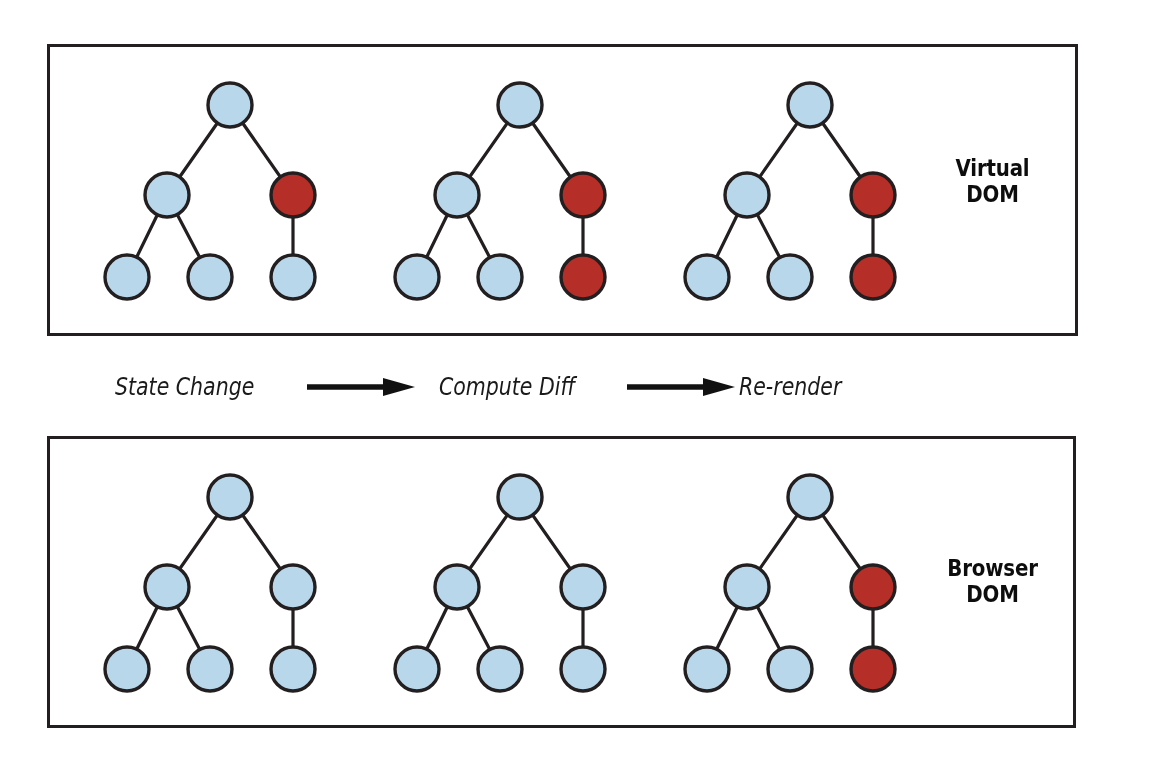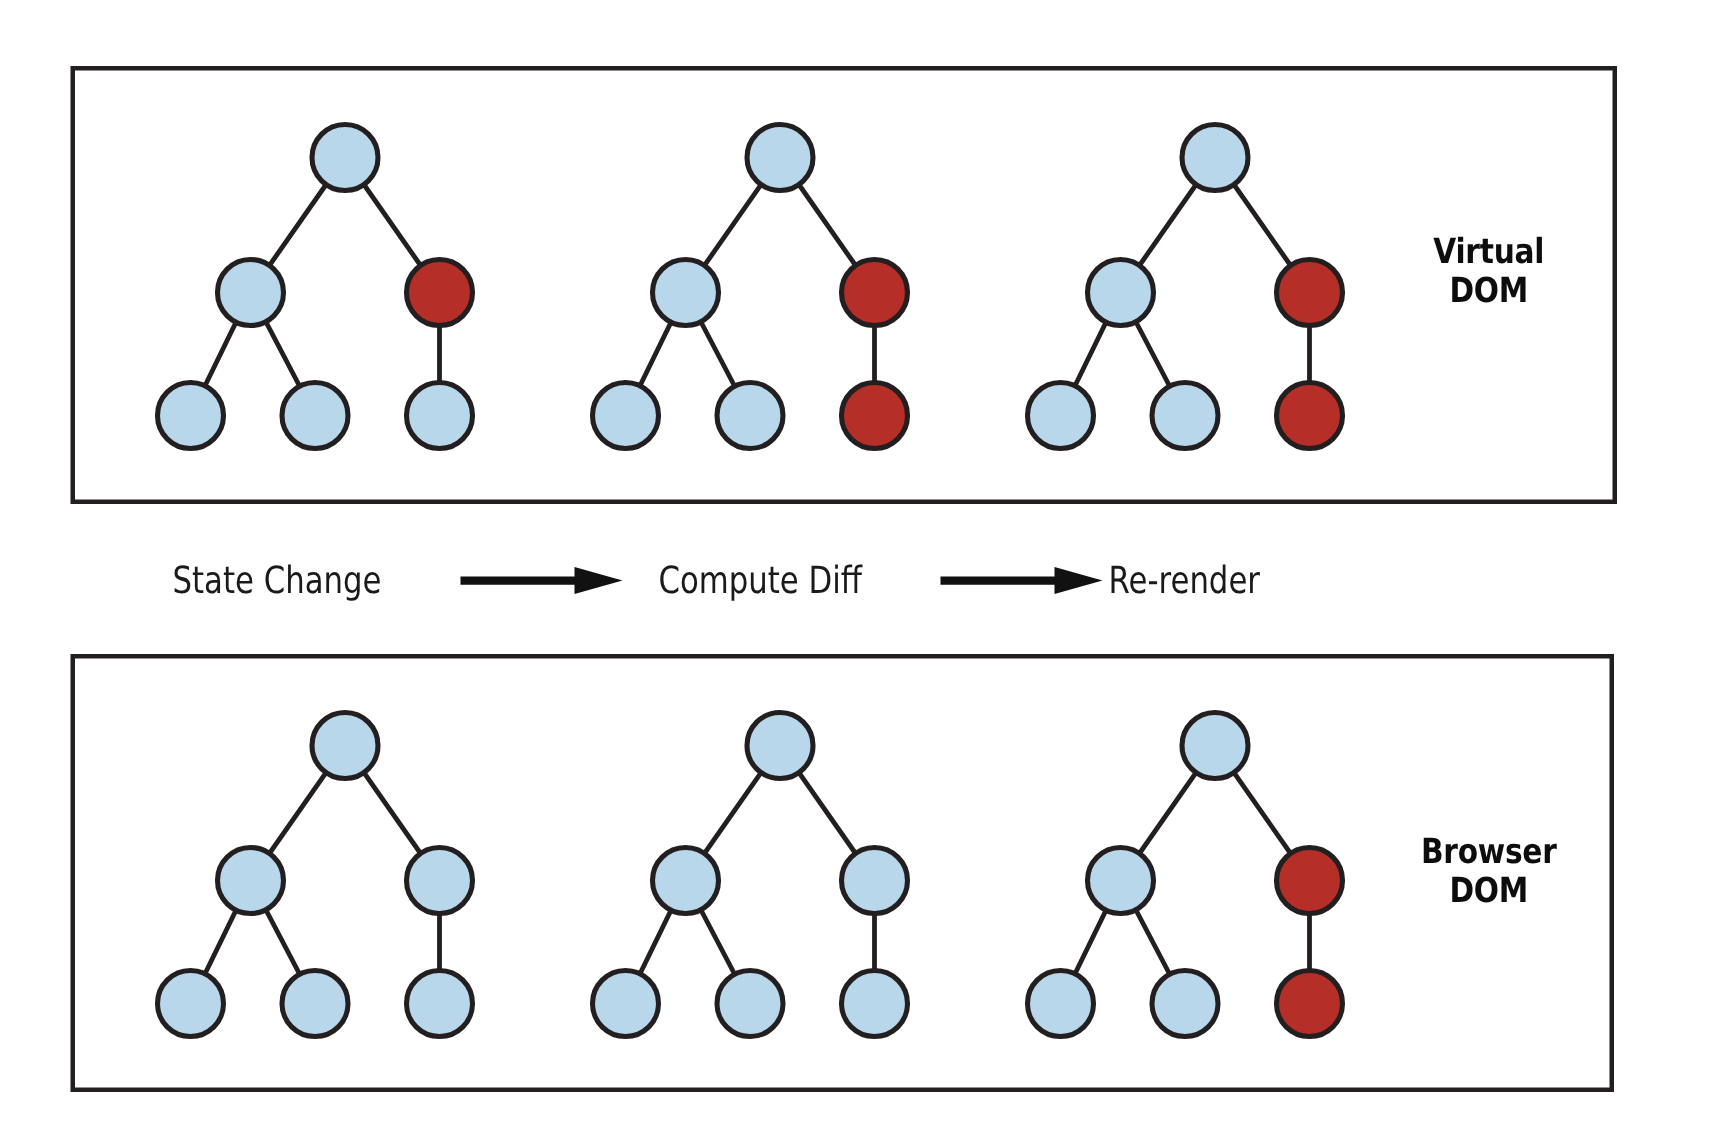--- a/index.html
+++ b/index.html
@@ -76,20 +76,21 @@
   }
   .tree-host svg { display: block; }
 
   
   #flow-row {
     position: absolute;
     left: 47px;
     top: 356px;
     width: 1031px;
     height: 62px;
+    font-style: italic;
   }
   .flow-label {
     position: absolute;
     top: 0;
     height: 62px;
     line-height: 62px;
     font-family: "DejaVu Sans", sans-serif;
     font-size: 25px;
     color: #1a1a1a;
     white-space: nowrap;

